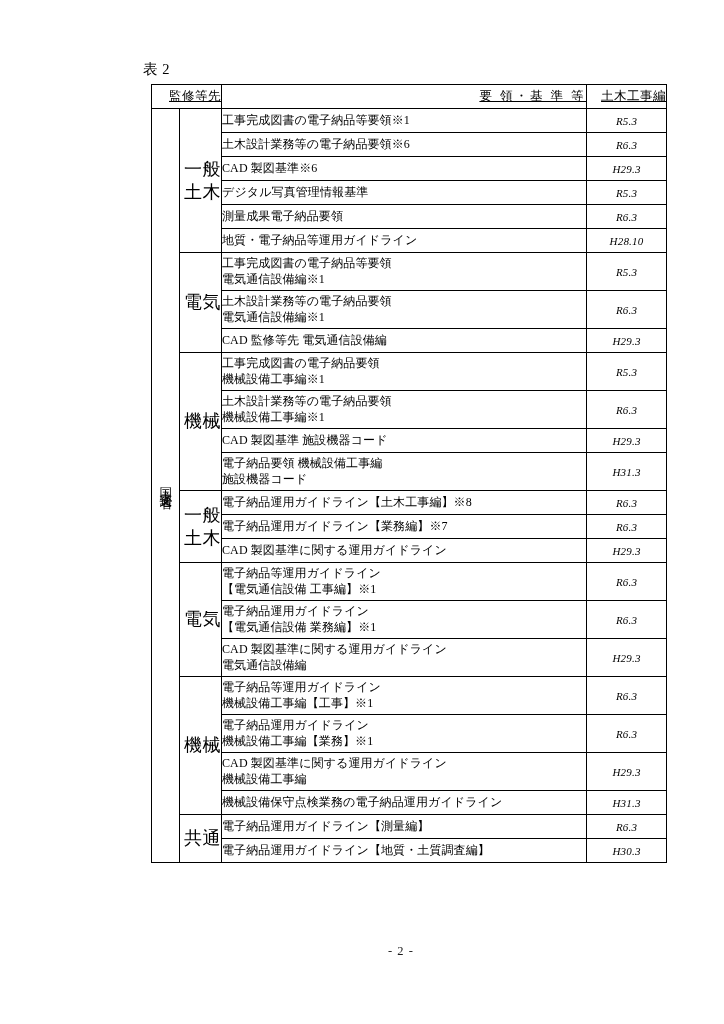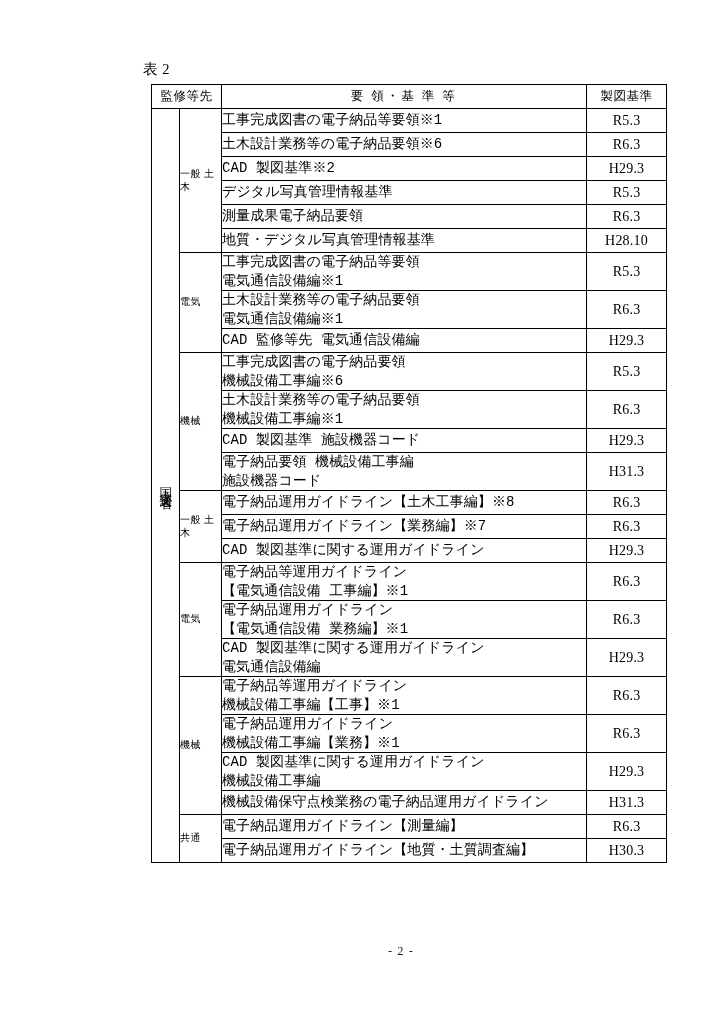--- a/index.html
+++ b/index.html
@@ -58,23 +58,24 @@
 
   
   col.c-min   { width: 28px;  }
   col.c-grp   { width: 42px;  }
   col.c-name  { width: 365px; }
   col.c-date  { width: 80px;  }
 
   
   .hdr {
     height: 23px;
-    text-align: center;
+    text-align: right;
     font-size: 12.6px;
     letter-spacing: 0.4px;
+    text-decoration: underline;
   }
   .hdr-spaced {
     letter-spacing: 2.4px;
   }
 
   
   .vert {
     text-align: center;
     vertical-align: middle;
     padding: 0;
@@ -84,41 +85,41 @@
     text-orientation: upright;
     display: inline-block;
     font-size: 12.6px;
     letter-spacing: 2.5px;
     line-height: 1;
     margin-top: -210px;
   }
 
   
   .grp {
-    text-align: left;
-    font-size: 10px;
+    text-align: right;
+    font-size: 18px;
     line-height: 1.25;
     letter-spacing: 0.5px;
   }
 
   
   .nm {
     padding: 2px 0 2px 7px;
-    font-size: 14px;
+    font-size: 12px;
     line-height: 1.32;
     letter-spacing: 0.1px;
     white-space: pre-line;
-    font-family: Liberation Mono, monospace;
   }
 
   
   .dt {
     text-align: center;
-    font-size: 14px;
+    font-size: 11px;
     letter-spacing: 0.2px;
+    font-style: italic;
   }
 
   .r1 { height: 24px; }
   .r2 { height: 38px; }
 
   
   .footer {
     position: absolute;
     left: 0;
     top: 944px;
@@ -141,68 +142,68 @@
       <colgroup>
         <col class="c-min">
         <col class="c-grp">
         <col class="c-name">
         <col class="c-date">
       </colgroup>
       <tbody id="tbody">
           <tr>
             <td class="hdr" colspan="2">監修等先</td>
             <td class="hdr hdr-spaced">要 領・基 準  等</td>
-            <td class="hdr">製図基準</td>
+            <td class="hdr">土木工事編</td>
           </tr>
           <tr class="r1">
             <td class="vert" rowspan="25"><span class="vert-inner">国土交通省</span></td>
             <td class="grp" rowspan="6">一般
 土木</td>
             <td class="nm">工事完成図書の電子納品等要領※1</td>
             <td class="dt">R5.3</td>
           </tr>
           <tr class="r1">
             <td class="nm">土木設計業務等の電子納品要領※6</td>
             <td class="dt">R6.3</td>
           </tr>
           <tr class="r1">
-            <td class="nm">CAD 製図基準※2</td>
+            <td class="nm">CAD 製図基準※6</td>
             <td class="dt">H29.3</td>
           </tr>
           <tr class="r1">
             <td class="nm">デジタル写真管理情報基準</td>
             <td class="dt">R5.3</td>
           </tr>
           <tr class="r1">
             <td class="nm">測量成果電子納品要領</td>
             <td class="dt">R6.3</td>
           </tr>
           <tr class="r1">
-            <td class="nm">地質・デジタル写真管理情報基準</td>
+            <td class="nm">地質・電子納品等運用ガイドライン</td>
             <td class="dt">H28.10</td>
           </tr>
           <tr class="r2">
             <td class="grp" rowspan="3">電気</td>
             <td class="nm">工事完成図書の電子納品等要領
 電気通信設備編※1</td>
             <td class="dt">R5.3</td>
           </tr>
           <tr class="r2">
             <td class="nm">土木設計業務等の電子納品要領
 電気通信設備編※1</td>
             <td class="dt">R6.3</td>
           </tr>
           <tr class="r1">
             <td class="nm">CAD 監修等先  電気通信設備編</td>
             <td class="dt">H29.3</td>
           </tr>
           <tr class="r2">
             <td class="grp" rowspan="4">機械</td>
             <td class="nm">工事完成図書の電子納品要領
-機械設備工事編※6</td>
+機械設備工事編※1</td>
             <td class="dt">R5.3</td>
           </tr>
           <tr class="r2">
             <td class="nm">土木設計業務等の電子納品要領
 機械設備工事編※1</td>
             <td class="dt">R6.3</td>
           </tr>
           <tr class="r1">
             <td class="nm">CAD 製図基準  施設機器コード</td>
             <td class="dt">H29.3</td>

